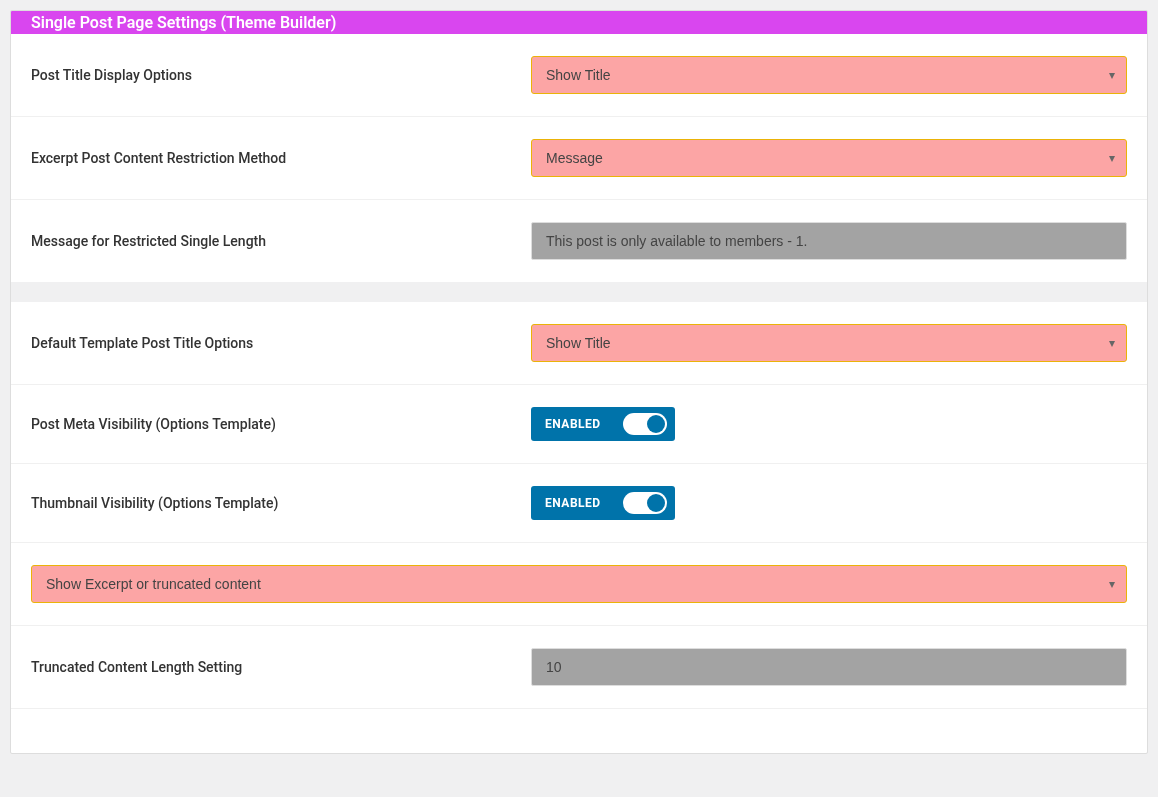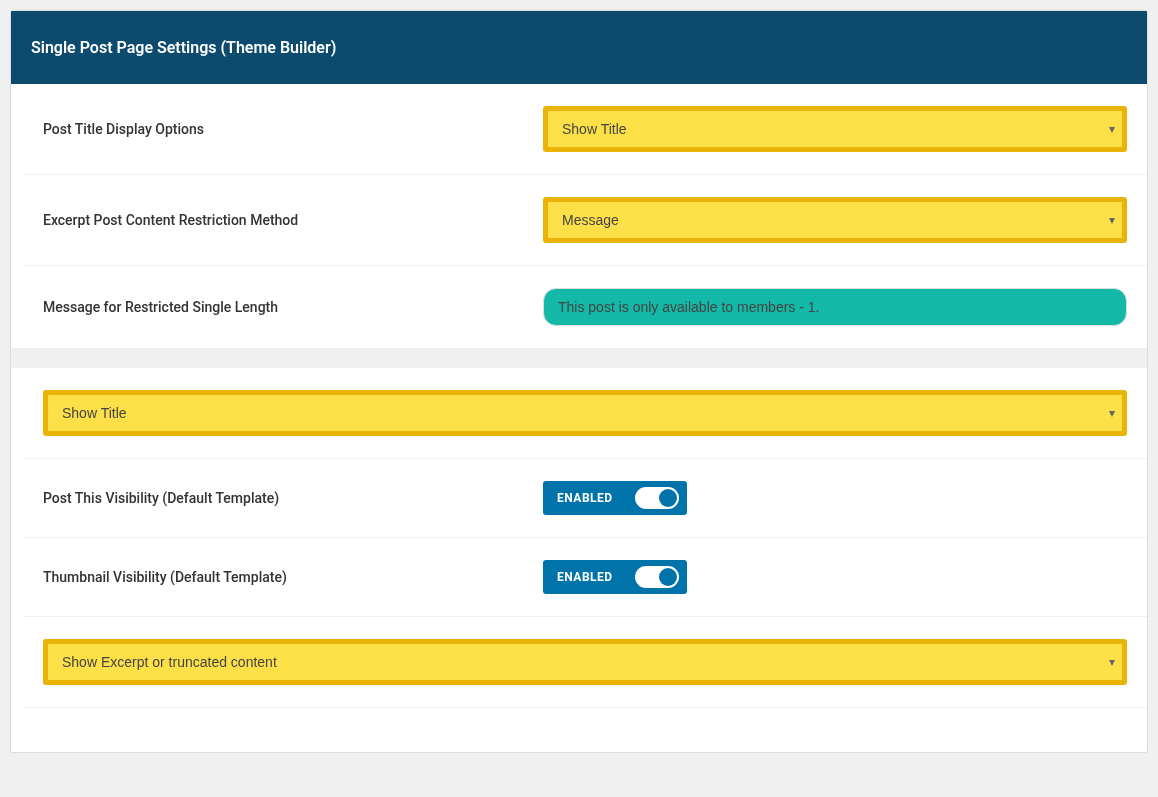--- a/index.html
+++ b/index.html
@@ -17,30 +17,29 @@
     }
 
     .settings-container {
       background: #fff;
       border: 1px solid #ddd;
       border-radius: 2px;
       overflow: hidden;
     }
 
     .section-header {
-      background: #0c4a6e;
+      background: #d946ef;
       color: #fff;
       font-size: 16px;
       font-weight: 600;
-      padding: 27px 20px;
+      padding: 2px 20px;
     }
 
     .settings-rows {
       padding: 0;
-      margin-left: 12px;
     }
 
     .settings-row {
       display: flex;
       align-items: center;
       padding: 22px 20px;
       border-bottom: 1px solid #f0f0f0;
     }
 
     .settings-row:last-child {
@@ -59,23 +58,23 @@
     }
 
     .select-wrapper {
       position: relative;
       width: 100%;
     }
 
     .select-control {
       width: 100%;
       padding: 10px 36px 10px 14px;
-      border: 5px solid #eab308;
+      border: 1px solid #eab308;
       border-radius: 3px;
-      background: #fde047;
+      background: #fca5a5;
       font-size: 14px;
       color: #444;
       appearance: none;
       -webkit-appearance: none;
       cursor: pointer;
       outline: none;
     }
 
     .chevron-icon {
       position: absolute;
@@ -84,22 +83,22 @@
       transform: translateY(-50%);
       pointer-events: none;
       color: #666;
       font-size: 12px;
     }
 
     .text-input {
       width: 100%;
       padding: 10px 14px;
       border: 1px solid #ddd;
-      border-radius: 13px;
-      background: #14b8a6;
+      border-radius: 2px;
+      background: #a3a3a3;
       font-size: 14px;
       color: #444;
       outline: none;
     }
 
     .toggle-wrapper {
       display: flex;
       align-items: flex-start;
       gap: 0;
     }
@@ -167,46 +166,51 @@
         </div>
       </div>
       <div class="settings-row">
         <div class="row-label">Message for Restricted Single Length</div>
         <div class="row-control"><input type="text" class="text-input" placeholder="Enter message..." value="This post is only available to members - 1." style=""></div>
       </div>
     </div>
     <div class="section-gap"></div>
     <div class="settings-rows">
       <div class="settings-row">
+        <div class="row-label">Default Template Post Title Options</div>
         <div class="row-control">
           <div class="select-wrapper"><select class="select-control"><option value="Show Title">Show Title</option><option value="Hide Title">Hide Title</option></select><span class="chevron-icon">▾</span></div>
         </div>
       </div>
       <div class="settings-row">
-        <div class="row-label">Post This Visibility (Default Template)</div>
+        <div class="row-label">Post Meta Visibility (Options Template)</div>
         <div class="row-control">
           <div class="toggle-wrapper">
             <span class="toggle-enabled-label">ENABLED</span>
             <div class="toggle-switch-area">
               <div class="toggle-switch"></div>
             </div>
           </div>
         </div>
       </div>
       <div class="settings-row">
-        <div class="row-label">Thumbnail Visibility (Default Template)</div>
+        <div class="row-label">Thumbnail Visibility (Options Template)</div>
         <div class="row-control">
           <div class="toggle-wrapper">
             <span class="toggle-enabled-label">ENABLED</span>
             <div class="toggle-switch-area">
               <div class="toggle-switch"></div>
             </div>
           </div>
         </div>
       </div>
       <div class="settings-row">
         <div class="row-control">
           <div class="select-wrapper"><select class="select-control"><option value="Show Excerpt or truncated content">Show Excerpt or truncated content</option><option value="Block All Content">Block All Content</option><option value="None">None</option></select><span class="chevron-icon">▾</span></div>
         </div>
       </div>
+      <div class="settings-row">
+        <div class="row-label">Truncated Content Length Setting</div>
+        <div class="row-control"><input type="text" class="text-input" placeholder="Enter length..." value="10" style=""></div>
+      </div>
       <div class="settings-row"></div>
     </div>
   </div>
 
 </body></html>

